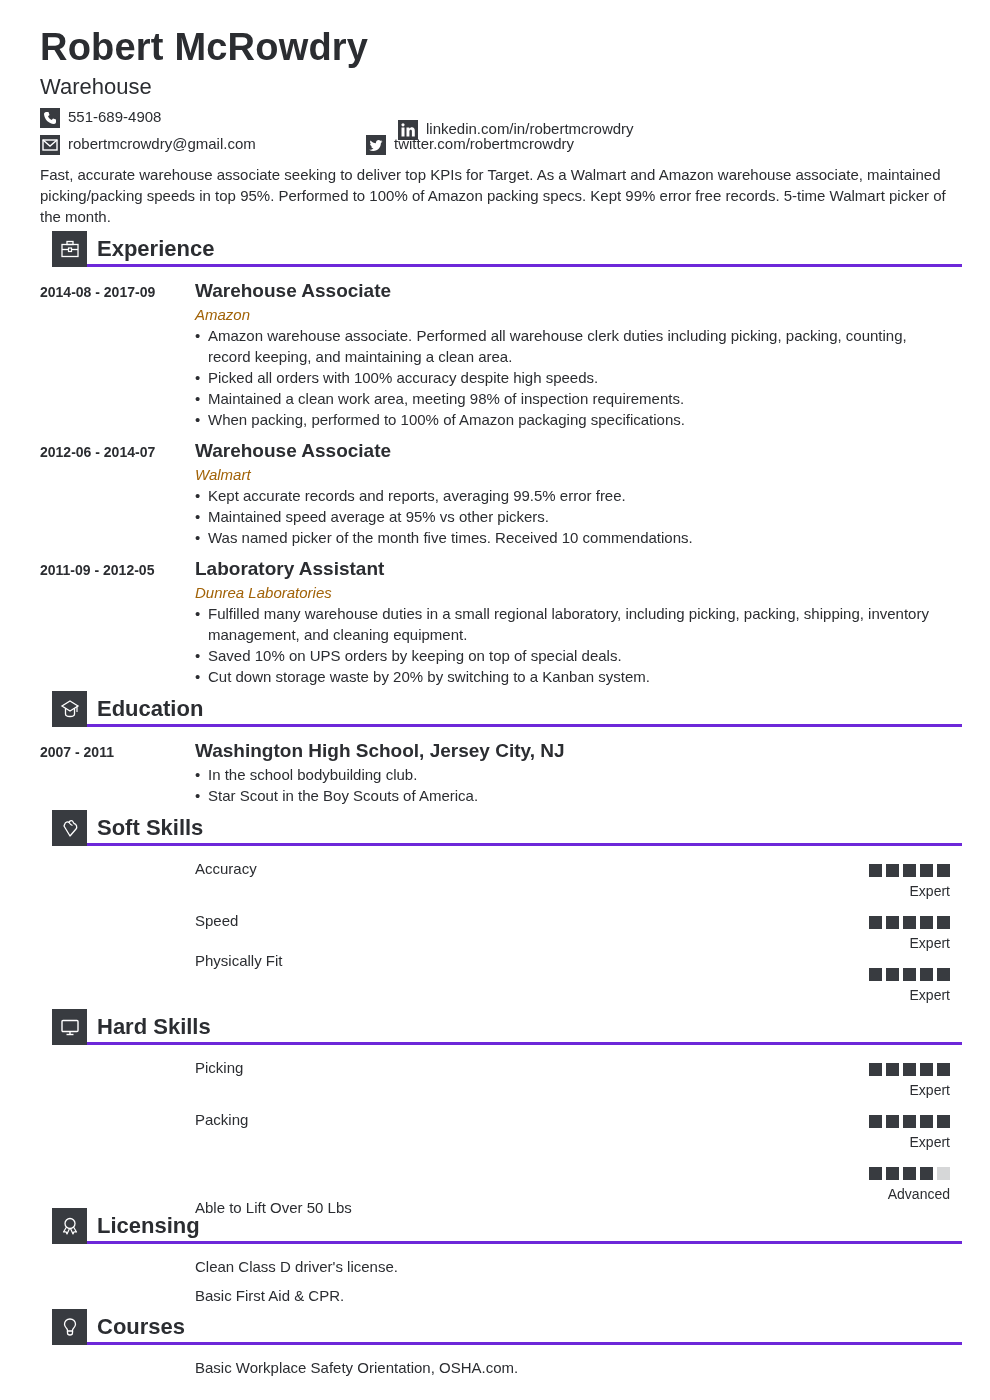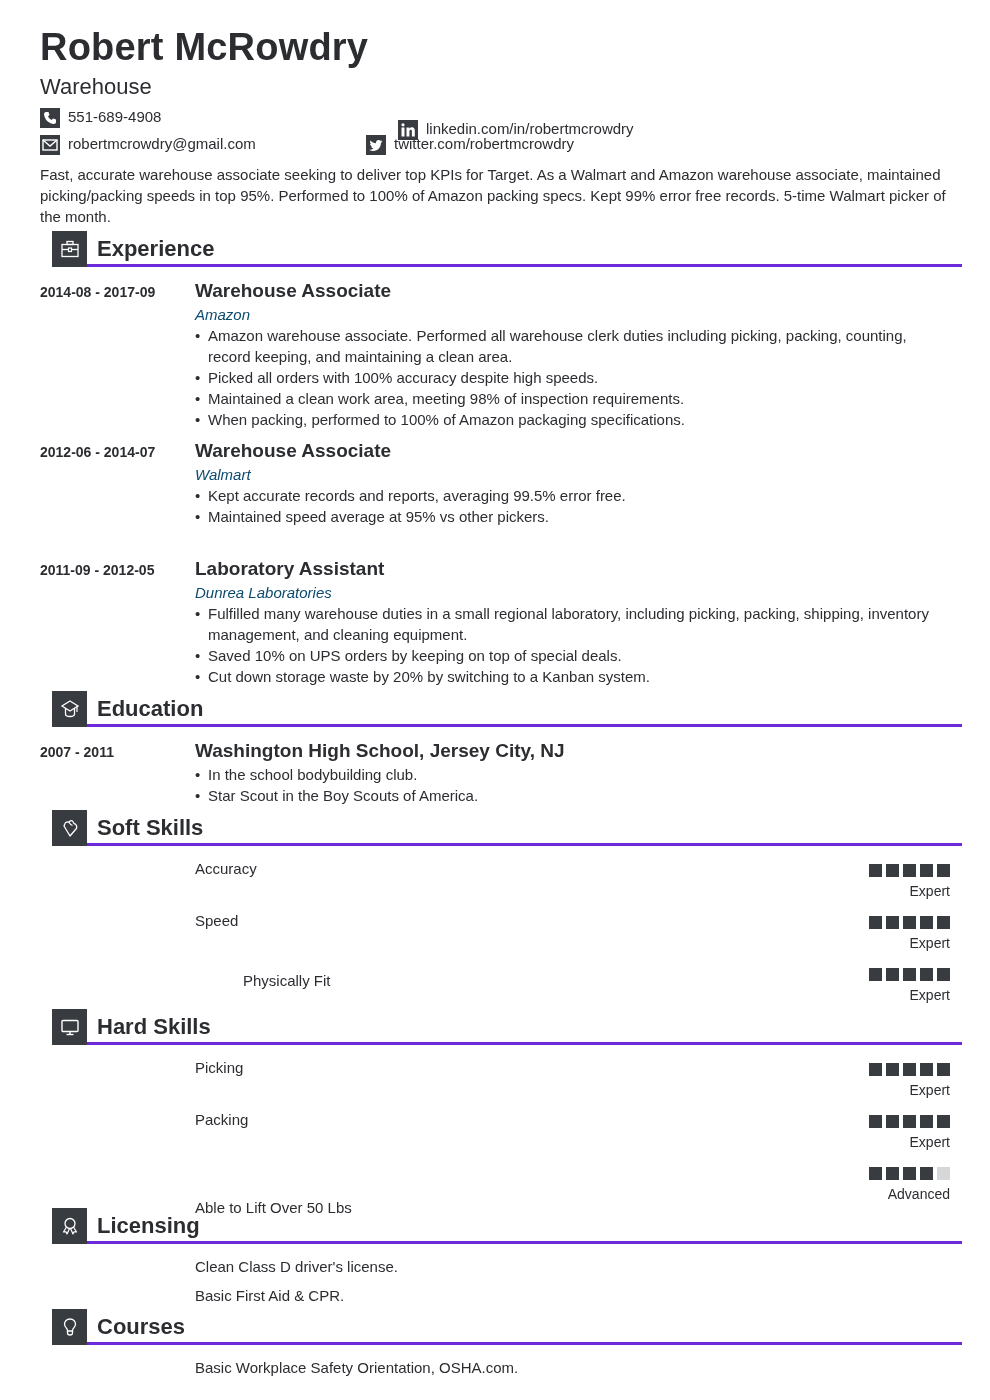--- a/index.html
+++ b/index.html
@@ -16,21 +16,21 @@
 
   .summary { position: absolute; left: 0; top: 164px; width: 910px; font-size: 15px; line-height: 21px; color: #2b2d31; }
 
   .sec-head { position: absolute; left: 12px; width: 910px; height: 36px; border-bottom: 3px solid #6d28d9; }
   .sec-head .sq { position: absolute; left: 0; top: 0; width: 35px; height: 36px; background: #383b40; display: flex; align-items: center; justify-content: center; }
   .sec-head .sq svg { width: 22px; height: 22px; display: block; }
   .sec-head .lbl { position: absolute; left: 45px; top: 5px; font-size: 22px; font-weight: bold; color: #2b2d31; white-space: nowrap; }
 
   .date { position: absolute; left: 0; font-size: 14px; font-weight: bold; color: #2b2d31; white-space: nowrap; }
   .role { position: absolute; left: 155px; font-size: 19px; font-weight: bold; color: #2b2d31; white-space: nowrap; }
-  .org { position: absolute; left: 155px; font-size: 15px; font-style: italic; color: #0c4a6e; white-space: nowrap; }
+  .org { position: absolute; left: 155px; font-size: 15px; font-style: italic; color: #a16207; white-space: nowrap; }
   .bullets { position: absolute; left: 155px; width: 755px; list-style: none; font-size: 15px; line-height: 21px; color: #2b2d31; }
   .bullets li { position: relative; padding-left: 13px; }
   .bullets li::before { content: "\2022"; position: absolute; left: 0; top: 0; }
 
   .skill { position: absolute; left: 155px; font-size: 15px; color: #2b2d31; white-space: nowrap; }
   .rating { position: absolute; right: 0; width: 84px; display: flex; justify-content: flex-end; gap: 4px; }
   .rating span { width: 13px; height: 13px; background: #383b40; display: block; }
   .rating span.off { background: #d6d7d8; }
   .level { position: absolute; right: 0; font-size: 14px; color: #2b2d31; text-align: right; white-space: nowrap; }
 
@@ -110,20 +110,21 @@
     </ul>
   </div>
 
   <div>
     <div class="date" style="top:444px;">2012-06 - 2014-07</div>
     <div class="role" style="top:440px;">Warehouse Associate</div>
     <div class="org" style="top:466px;">Walmart</div>
     <ul class="bullets" style="top:485px;">
       <li>Kept accurate records and reports, averaging 99.5% error free.</li>
       <li>Maintained speed average at 95% vs other pickers.</li>
+      <li>Was named picker of the month five times. Received 10 commendations.</li>
     </ul>
   </div>
 
   <div>
     <div class="date" style="top:562px;">2011-09 - 2012-05</div>
     <div class="role" style="top:558px;">Laboratory Assistant</div>
     <div class="org" style="top:584px;">Dunrea Laboratories</div>
     <ul class="bullets" style="top:603px;">
       <li>Fulfilled many warehouse duties in a small regional laboratory, including picking, packing, shipping, inventory management, and cleaning equipment.</li>
       <li>Saved 10% on UPS orders by keeping on top of special deals.</li>
@@ -177,21 +178,21 @@
     <div class="rating" style="top:916px;">
         <span></span>
         <span></span>
         <span></span>
         <span></span>
         <span></span>
       </div>
     <div class="level" style="top:935px;">Expert</div>
   </div>
   <div>
-    <div class="skill" style="top:972px;margin-left:48px;">Physically Fit</div>
+    <div class="skill" style="top:952px;">Physically Fit</div>
     <div class="rating" style="top:968px;">
         <span></span>
         <span></span>
         <span></span>
         <span></span>
         <span></span>
       </div>
     <div class="level" style="top:987px;">Expert</div>
   </div>
 

